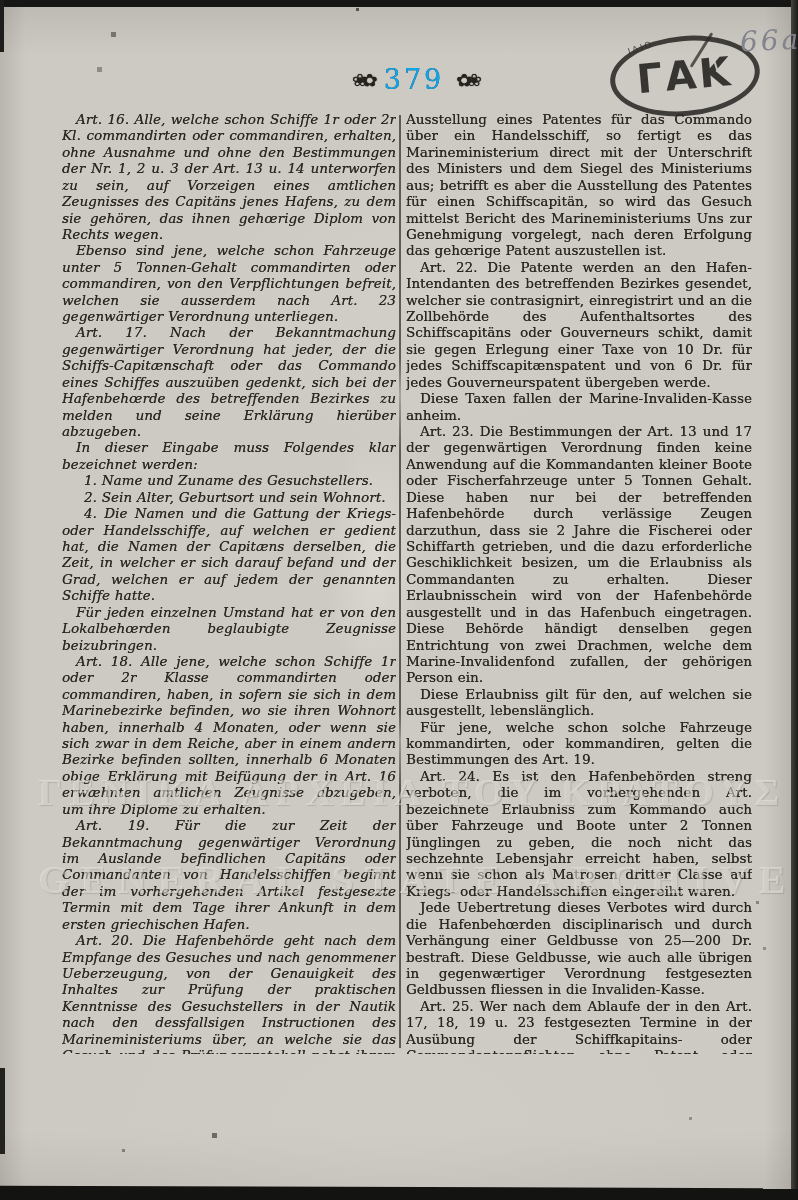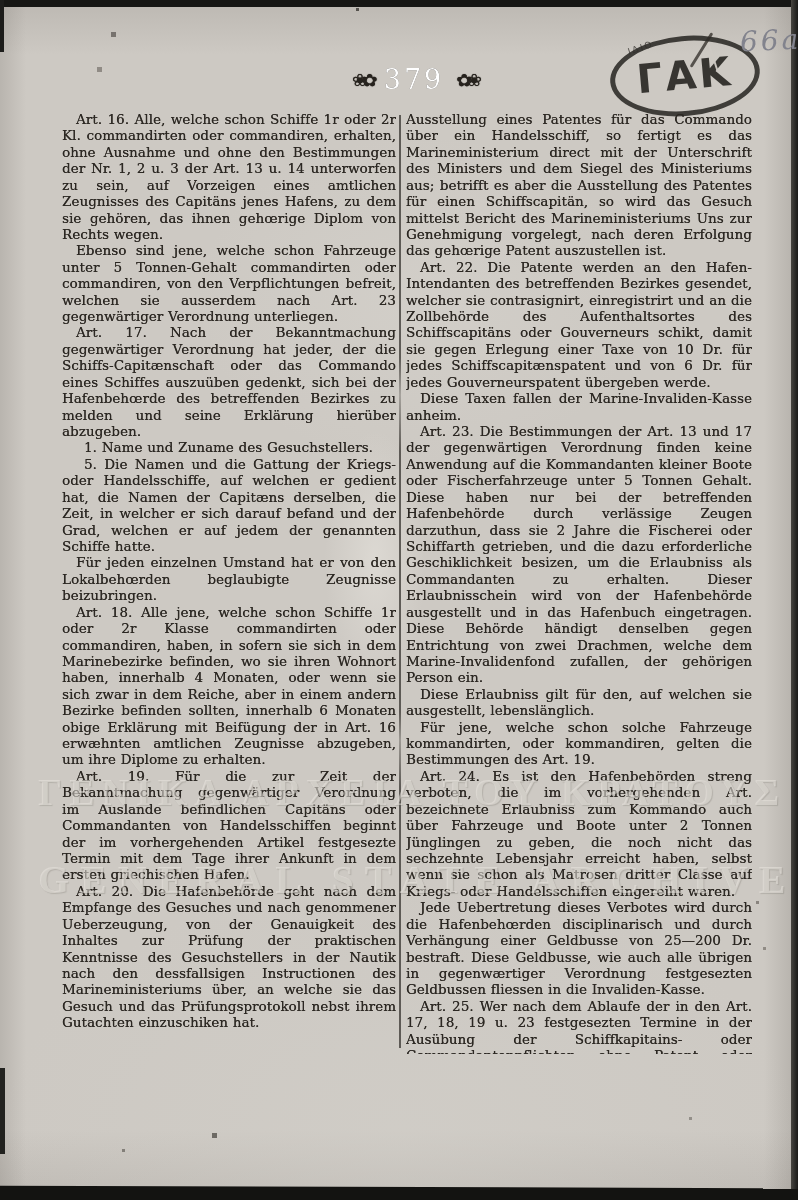--- a/index.html
+++ b/index.html
@@ -18,21 +18,21 @@
   
   .edge{position:absolute;background:#161614;}
   .edge.top{left:0;top:0;width:798px;height:7px;}
   .edge.right{right:0;top:0;width:7px;height:1200px;background:linear-gradient(90deg,#474540,#1a1a18);}
   .edge.bottom{left:-6px;bottom:-4px;width:810px;height:17px;transform:rotate(.18deg);background:#131311;}
   .sliver-tl{position:absolute;left:0;top:0;width:4px;height:52px;background:#1d1d1b;}
   .sliver-bl{position:absolute;left:0;top:1068px;width:5px;height:86px;background:#22221f;}
   
   .header-row{position:absolute;left:299px;top:64px;width:230px;display:flex;
     align-items:center;justify-content:center;gap:12px;color:#23201c;}
-  .page-num{font-size:27px;letter-spacing:3px;color:#ffffff;
+  .page-num{font-size:27px;letter-spacing:3px;color:#0ea5e9;
     text-shadow:0 0 .6px rgba(32,29,25,.9);}
   .orn{font-family:"DejaVu Sans",sans-serif;font-size:19px;letter-spacing:-6px;
     color:#26221d;text-shadow:0 0 1px rgba(38,34,29,.95);transform:scaleY(.9);}
   
   .stamp{position:absolute;left:610px;top:36px;width:150px;height:80px;
     transform:rotate(-5deg);opacity:.9;}
   .stamp .oval{position:absolute;inset:0;border:5px solid rgba(25,24,21,.88);
     border-radius:50%;}
   .stamp .big{position:absolute;left:0;right:0;top:16px;text-align:center;
     font-family:"DejaVu Sans",sans-serif;font-weight:bold;font-size:40px;
@@ -47,21 +47,21 @@
   .handnote{position:absolute;left:740px;top:24px;font-style:italic;
     font-size:28px;letter-spacing:3px;color:#82838d;transform:rotate(-3deg);
     font-family:"DejaVu Serif",serif;}
   
   .columns{position:absolute;left:62px;top:112px;width:690px;height:942px;
     overflow:hidden;color:#2b2722;}
   .col{position:absolute;top:0;height:942px;overflow:hidden;
     font-size:13.4px;line-height:16.42px;text-align:justify;
     text-shadow:.2px .2px .5px rgba(43,39,34,.85);
     word-spacing:.03em;letter-spacing:.1px;hyphens:auto;overflow-wrap:break-word;}
-  .col.left{left:0;width:334px;}
+  .col.left{left:0;width:334px;font-style:italic;}
   .col.right{left:344px;width:346px;}
   .col p{margin:0;}
   .col p.ind{text-indent:14px;}
   .col p.num{text-indent:22px;}
   .divider{position:absolute;left:337px;top:3px;width:2px;height:933px;
     background:linear-gradient(180deg, rgba(45,42,38,.7) 0 26%, rgba(45,42,38,.25) 30%,
       rgba(45,42,38,.7) 36% 64%, rgba(45,42,38,.3) 67%, rgba(45,42,38,.7) 72% 100%);}
   
   .wm{position:absolute;left:38px;width:724px;text-align:left;
     font-family:Liberation Serif, serif;font-weight:bold;
@@ -102,22 +102,24 @@
   <div class="scratch1"></div>
   <div class="scratch2"></div>
 
   <div class="handnote">66a</div>
 
   <div class="columns">
     <div class="col left">
       <p class="ind">Art. 16. Alle, welche schon Schiffe 1r oder 2r Kl. commandirten oder commandiren, erhalten, ohne Ausnahme und ohne den Bestimmungen der Nr. 1, 2 u. 3 der Art. 13 u. 14 unterworfen zu sein, auf Vorzeigen eines amtlichen Zeugnisses des Capitäns jenes Hafens, zu dem sie gehören, das ihnen gehœrige Diplom von Rechts wegen.</p>
       <p class="ind">Ebenso sind jene, welche schon Fahrzeuge unter 5 Tonnen-Gehalt commandirten oder commandiren, von den Verpflichtungen befreit, welchen sie ausserdem nach Art. 23 gegenwärtiger Verordnung unterliegen.</p>
       <p class="ind">Art. 17. Nach der Bekanntmachung gegenwärtiger Verordnung hat jeder, der die Schiffs-Capitænschaft oder das Commando eines Schiffes auszuüben gedenkt, sich bei der Hafenbehœrde des betreffenden Bezirkes zu melden und seine Erklärung hierüber abzugeben.</p>
+      <p class="ind">In dieser Eingabe muss Folgendes klar bezeichnet werden:</p>
       <p class="num">1. Name und Zuname des Gesuchstellers.</p>
-      <p class="num">5. Die Namen und die Gattung der Kriegs- oder Handelsschiffe, auf welchen er gedient hat, die Namen der Capitæns derselben, die Zeit, in welcher er sich darauf befand und der Grad, welchen er auf jedem der genannten Schiffe hatte.</p>
+      <p class="num">2. Sein Alter, Geburtsort und sein Wohnort.</p>
+      <p class="num">4. Die Namen und die Gattung der Kriegs- oder Handelsschiffe, auf welchen er gedient hat, die Namen der Capitæns derselben, die Zeit, in welcher er sich darauf befand und der Grad, welchen er auf jedem der genannten Schiffe hatte.</p>
       <p class="ind">Für jeden einzelnen Umstand hat er von den Lokalbehœrden beglaubigte Zeugnisse beizubringen.</p>
       <p class="ind">Art. 18. Alle jene, welche schon Schiffe 1r oder 2r Klasse commandirten oder commandiren, haben, in sofern sie sich in dem Marinebezirke befinden, wo sie ihren Wohnort haben, innerhalb 4 Monaten, oder wenn sie sich zwar in dem Reiche, aber in einem andern Bezirke befinden sollten, innerhalb 6 Monaten obige Erklärung mit Beifügung der in Art. 16 erwæhnten amtlichen Zeugnisse abzugeben, um ihre Diplome zu erhalten.</p>
       <p class="ind">Art. 19. Für die zur Zeit der Bekanntmachung gegenwärtiger Verordnung im Auslande befindlichen Capitäns oder Commandanten von Handelsschiffen beginnt der im vorhergehenden Artikel festgesezte Termin mit dem Tage ihrer Ankunft in dem ersten griechischen Hafen.</p>
       <p class="ind">Art. 20. Die Hafenbehörde geht nach dem Empfange des Gesuches und nach genommener Ueberzeugung, von der Genauigkeit des Inhaltes zur Prüfung der praktischen Kenntnisse des Gesuchstellers in der Nautik nach den dessfallsigen Instructionen des Marineministeriums über, an welche sie das Gesuch und das Prüfungsprotokoll nebst ihrem Gutachten einzuschiken hat.</p>
 
     </div>
     <div class="divider"></div>
     <div class="col right">
       <p>Ausstellung eines Patentes für das Commando über ein Handelsschiff, so fertigt es das Marineministerium direct mit der Unterschrift des Ministers und dem Siegel des Ministeriums aus; betrifft es aber die Ausstellung des Patentes für einen Schiffscapitän, so wird das Gesuch mittelst Bericht des Marineministeriums Uns zur Genehmigung vorgelegt, nach deren Erfolgung das gehœrige Patent auszustellen ist.</p>
       <p class="ind">Art. 22. Die Patente werden an den Hafen-Intendanten des betreffenden Bezirkes gesendet, welcher sie contrasignirt, einregistrirt und an die Zollbehörde des Aufenthaltsortes des Schiffscapitäns oder Gouverneurs schikt, damit sie gegen Erlegung einer Taxe von 10 Dr. für jedes Schiffscapitænspatent und von 6 Dr. für jedes Gouverneurspatent übergeben werde.</p>

